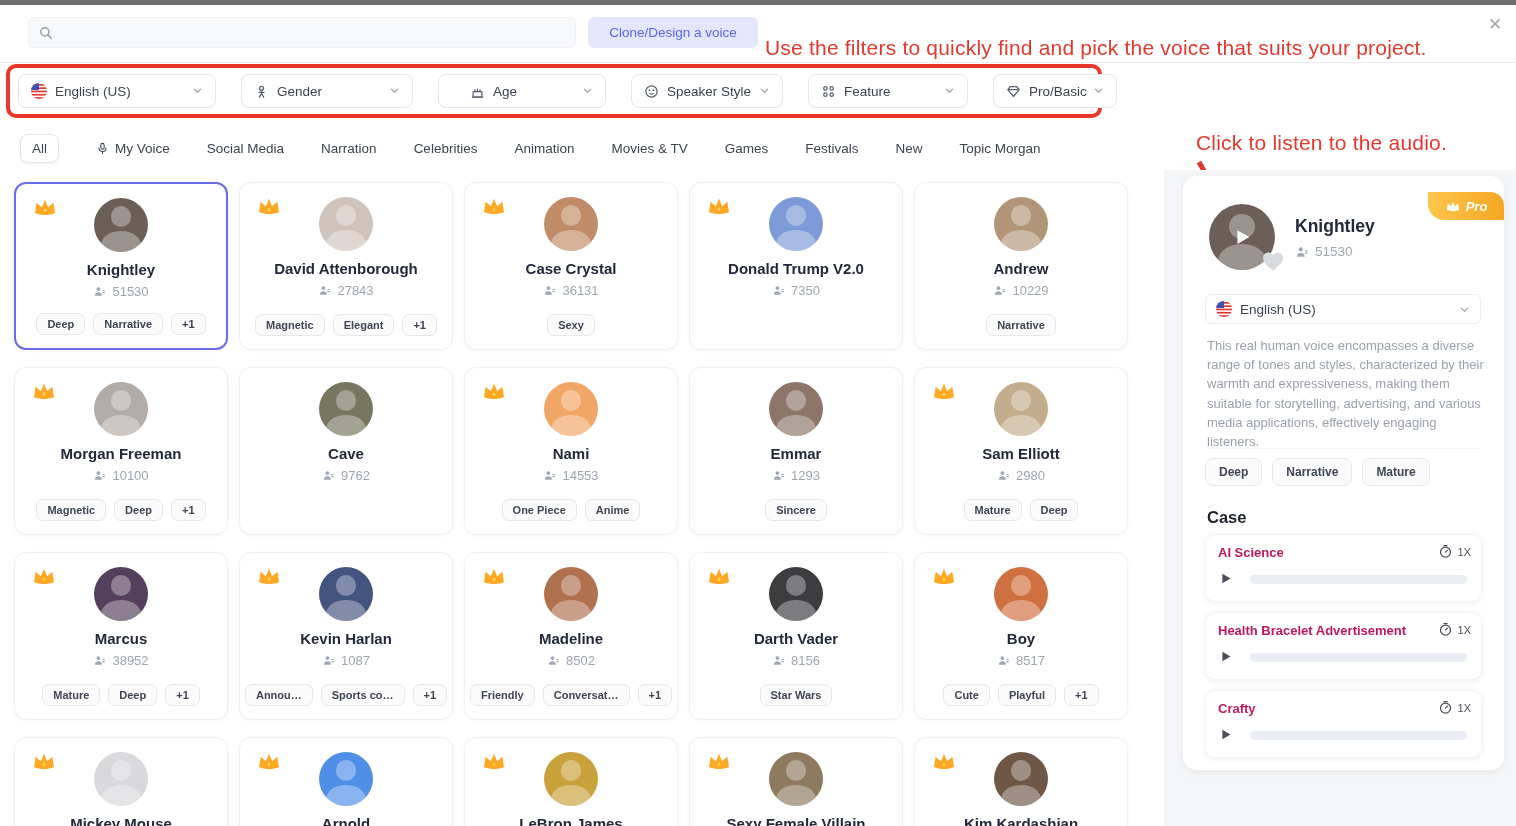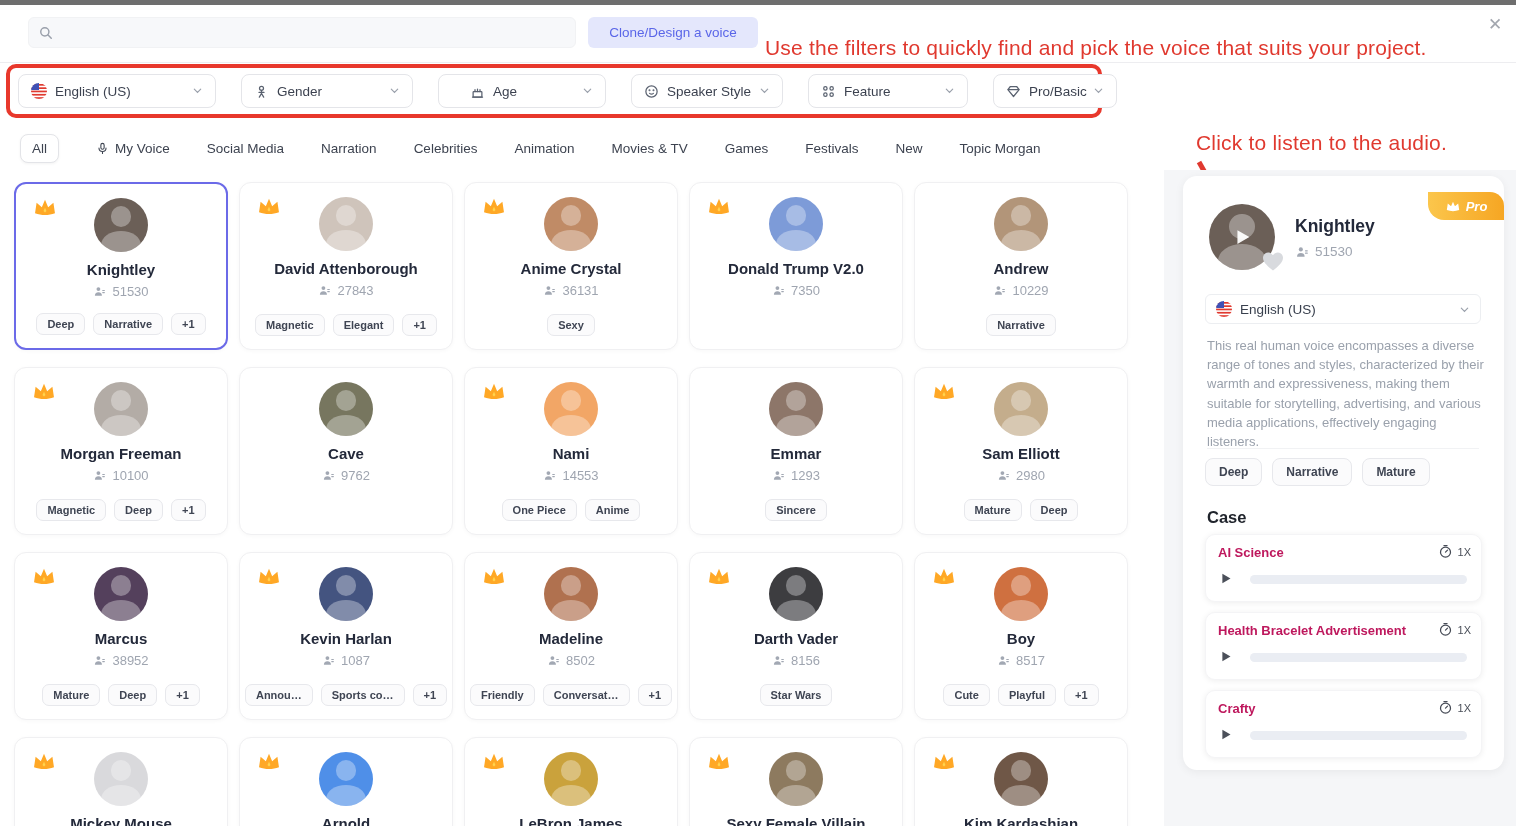--- a/index.html
+++ b/index.html
@@ -321,21 +321,21 @@
       <span class="crown">
         <svg width="26" height="21" viewBox="0 0 24 20">
           <path d="M2.5 15.5 4 5.5l5 4.2L12 2.5l3 7.2 5-4.2 1.5 10c-6 2.3-13 2.3-19 0z" fill="#FFA826"></path>
           <path d="M12 10.2l1.4 3.2-1.4 1.3-1.4-1.3z" fill="#FFD54F"></path>
         </svg>
       </span>
       <div class="avatar card-avatar" style="background:#c08b66">
         <span class="av-head"></span>
         <span class="av-body"></span>
       </div>
-      <div class="v-name">Anime Crystal</div>
+      <div class="v-name">Case Crystal</div>
       <div class="v-count">
         <span style="display:flex">
           <svg width="13" height="13" viewBox="0 0 24 24" fill="#a2a8b3">
             <circle cx="10" cy="7.5" r="3.5"></circle>
             <path d="M3.5 20a6.5 6.5 0 0 1 13 0z"></path>
             <rect x="17" y="9" width="5" height="2" rx="1"></rect>
             <rect x="17" y="13" width="5" height="2" rx="1"></rect>
           </svg>
         </span>
         <span>36131</span>

